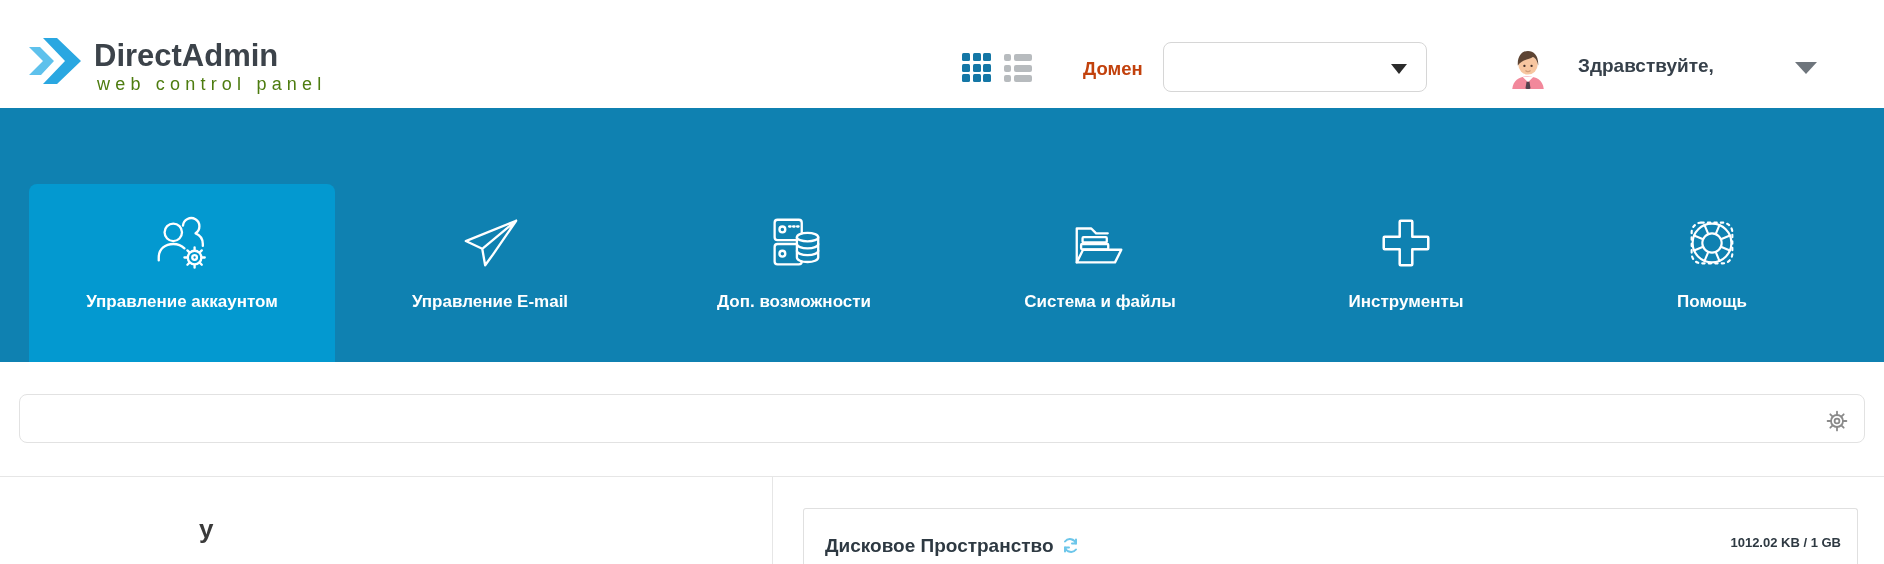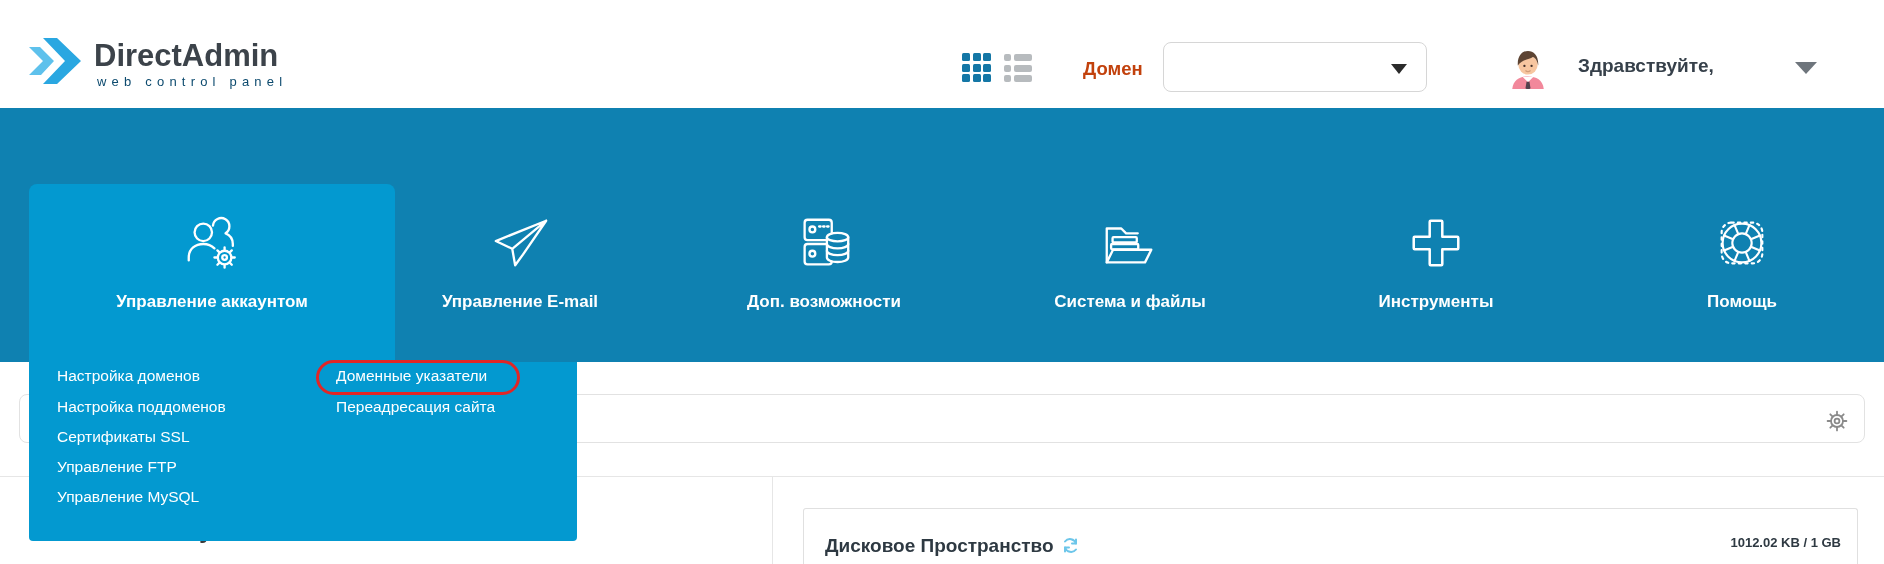--- a/index.html
+++ b/index.html
@@ -4,37 +4,37 @@
 <style>
   html,body{margin:0;padding:0;}
   body{font-family:"Liberation Sans","DejaVu Sans",sans-serif;background:#fff;}
   .canvas{position:relative;width:1884px;height:564px;overflow:hidden;background:#fff;}
   .abs{position:absolute;}
 
   
   .header{left:0;top:0;width:1832px;height:108px;background:#ffffff;}
   .logo-arrows{left:28px;top:30px;width:56px;height:60px;}
   .logo-title{left:94px;top:38px;font-size:31px;font-weight:700;color:#3c434a;letter-spacing:0px;}
-  .logo-sub{left:97px;top:74px;font-size:13px;color:#0c4a6e;letter-spacing:5.2px;}
+  .logo-sub{left:97px;top:74px;font-size:18px;color:#4d7c0f;letter-spacing:5.2px;}
   .gridicon{left:962px;top:53px;width:30px;height:30px;display:grid;grid-template-columns:repeat(3,8px);grid-template-rows:repeat(3,8px);gap:2.5px;cursor:pointer;}
   .gridicon i{background:#1477a6;border-radius:1.5px;}
   .listicon{left:1004px;top:54px;width:30px;height:28px;display:flex;flex-direction:column;justify-content:space-between;cursor:pointer;}
   .listicon .row{display:flex;gap:3px;height:7px;}
   .listicon .sq{width:7px;height:7px;background:#b7bbbe;border-radius:2px;}
   .listicon .bar{width:18px;height:7px;background:#b7bbbe;border-radius:2px;}
   .domain-label{left:1083px;top:58px;font-size:18.5px;font-weight:700;color:#c2410c;}
   .domain-select{left:1163px;top:42px;width:264px;height:50px;background:#fff;border:1px solid #d6d6d6;border-radius:8px;box-sizing:border-box;cursor:pointer;}
   .select-caret{left:1391px;top:64px;width:0;height:0;border-left:8px solid transparent;border-right:8px solid transparent;border-top:10px solid #2b2b2b;}
   .avatar{left:1507px;top:47px;width:42px;height:42px;}
   .greeting{left:1570px;top:55px;font-size:19px;font-weight:700;color:#36404a;cursor:pointer;margin-left:8px;}
   .user-caret{left:1795px;top:62px;width:0;height:0;border-left:11px solid transparent;border-right:11px solid transparent;border-top:12px solid #6e757c;cursor:pointer;}
 
   
   .navbar{left:0;top:108px;width:1884px;height:254px;background:#0f81b1;}
-  .tab{top:108px;width:366px;height:254px;cursor:pointer;}
+  .tab{top:108px;width:306px;height:254px;cursor:pointer;}
   .tab.active-bg{top:184px;height:178px;background:#0399d0;border-radius:8px 8px 0 0;}
   .tab .ticon{position:absolute;left:50%;top:104px;transform:translateX(-50%);width:62px;height:62px;}
   .tab.active-bg .ticon{top:28px;}
   .tab .tlabel{position:absolute;left:0;right:0;top:184px;text-align:center;font-size:17px;font-weight:700;color:#ffffff;white-space:nowrap;}
   .tab.active-bg .tlabel{top:108px;}
 
   
   .page-title-frag{left:199px;top:514px;font-size:26px;font-weight:700;color:#3a3a3a;z-index:1;}
   .panel{left:29px;top:362px;width:548px;height:179px;background:#0399d0;border-radius:0 0 4px 4px;z-index:5;}
   .mitem{position:absolute;font-size:15.5px;color:#ffffff;white-space:nowrap;cursor:pointer;}
@@ -186,25 +186,14 @@
   <div class="abs card"></div>
   <div class="abs card-title">Дисковое Пространство</div>
   <svg class="abs refresh" viewBox="0 0 19 19" fill="none" stroke="#6cc6ea" stroke-width="2" stroke-linecap="round" stroke-linejoin="round">
     <path d="M4 5.5 A6.3 6.3 0 0 1 15 7.5"></path>
     <path d="M15 3.5 v4 h-4"></path>
     <path d="M15 13.5 A6.3 6.3 0 0 1 4 11.5"></path>
     <path d="M4 15.5 v-4 h4"></path>
   </svg>
   <div class="abs card-value">1012.02 KB / 1 GB</div>
 
-  <div class="abs panel">
-    <div class="mitem" style="left:28px;top:5px;">Настройка доменов</div>
-    <div class="mitem" style="left:28px;top:36px;">Настройка поддоменов</div>
-    <div class="mitem" style="left:28px;top:66px;">Сертификаты SSL</div>
-    <div class="mitem" style="left:28px;top:96px;">Управление FTP</div>
-    <div class="mitem" style="left:28px;top:126px;">Управление MySQL</div>
-
-    <div class="mitem" style="left:307px;top:5px;">Доменные указатели</div>
-    <div class="mitem" style="left:307px;top:36px;">Переадресация сайта</div>
-    <div class="ellipse"></div>
-  </div>
 
 </div>
 
 </body></html>

